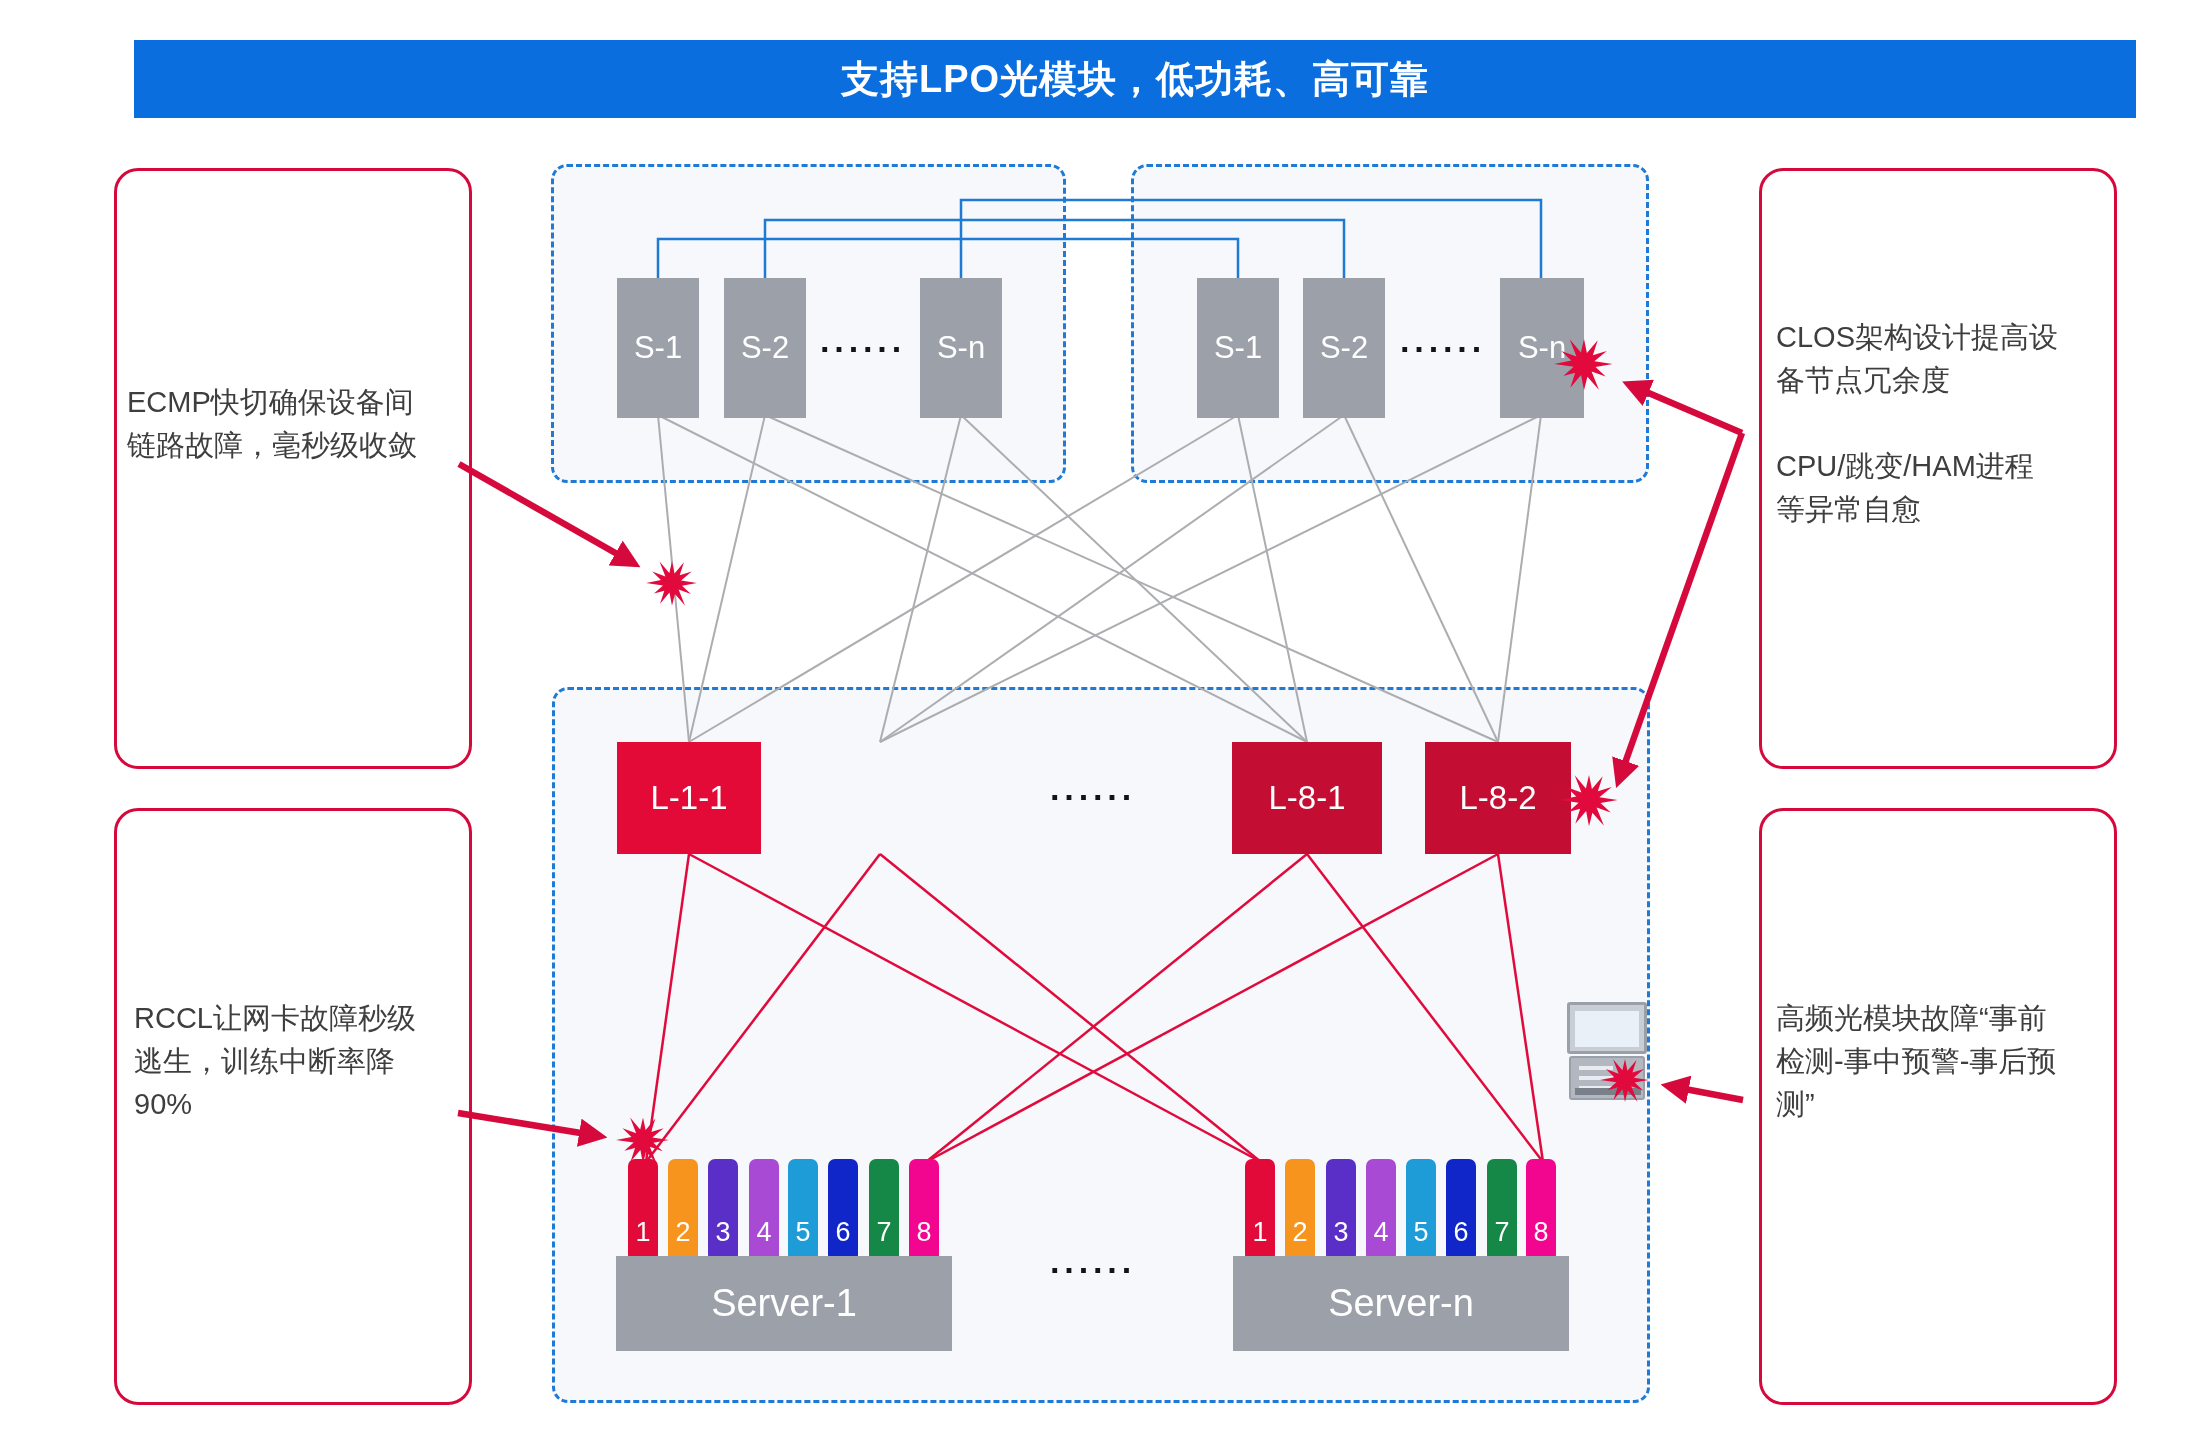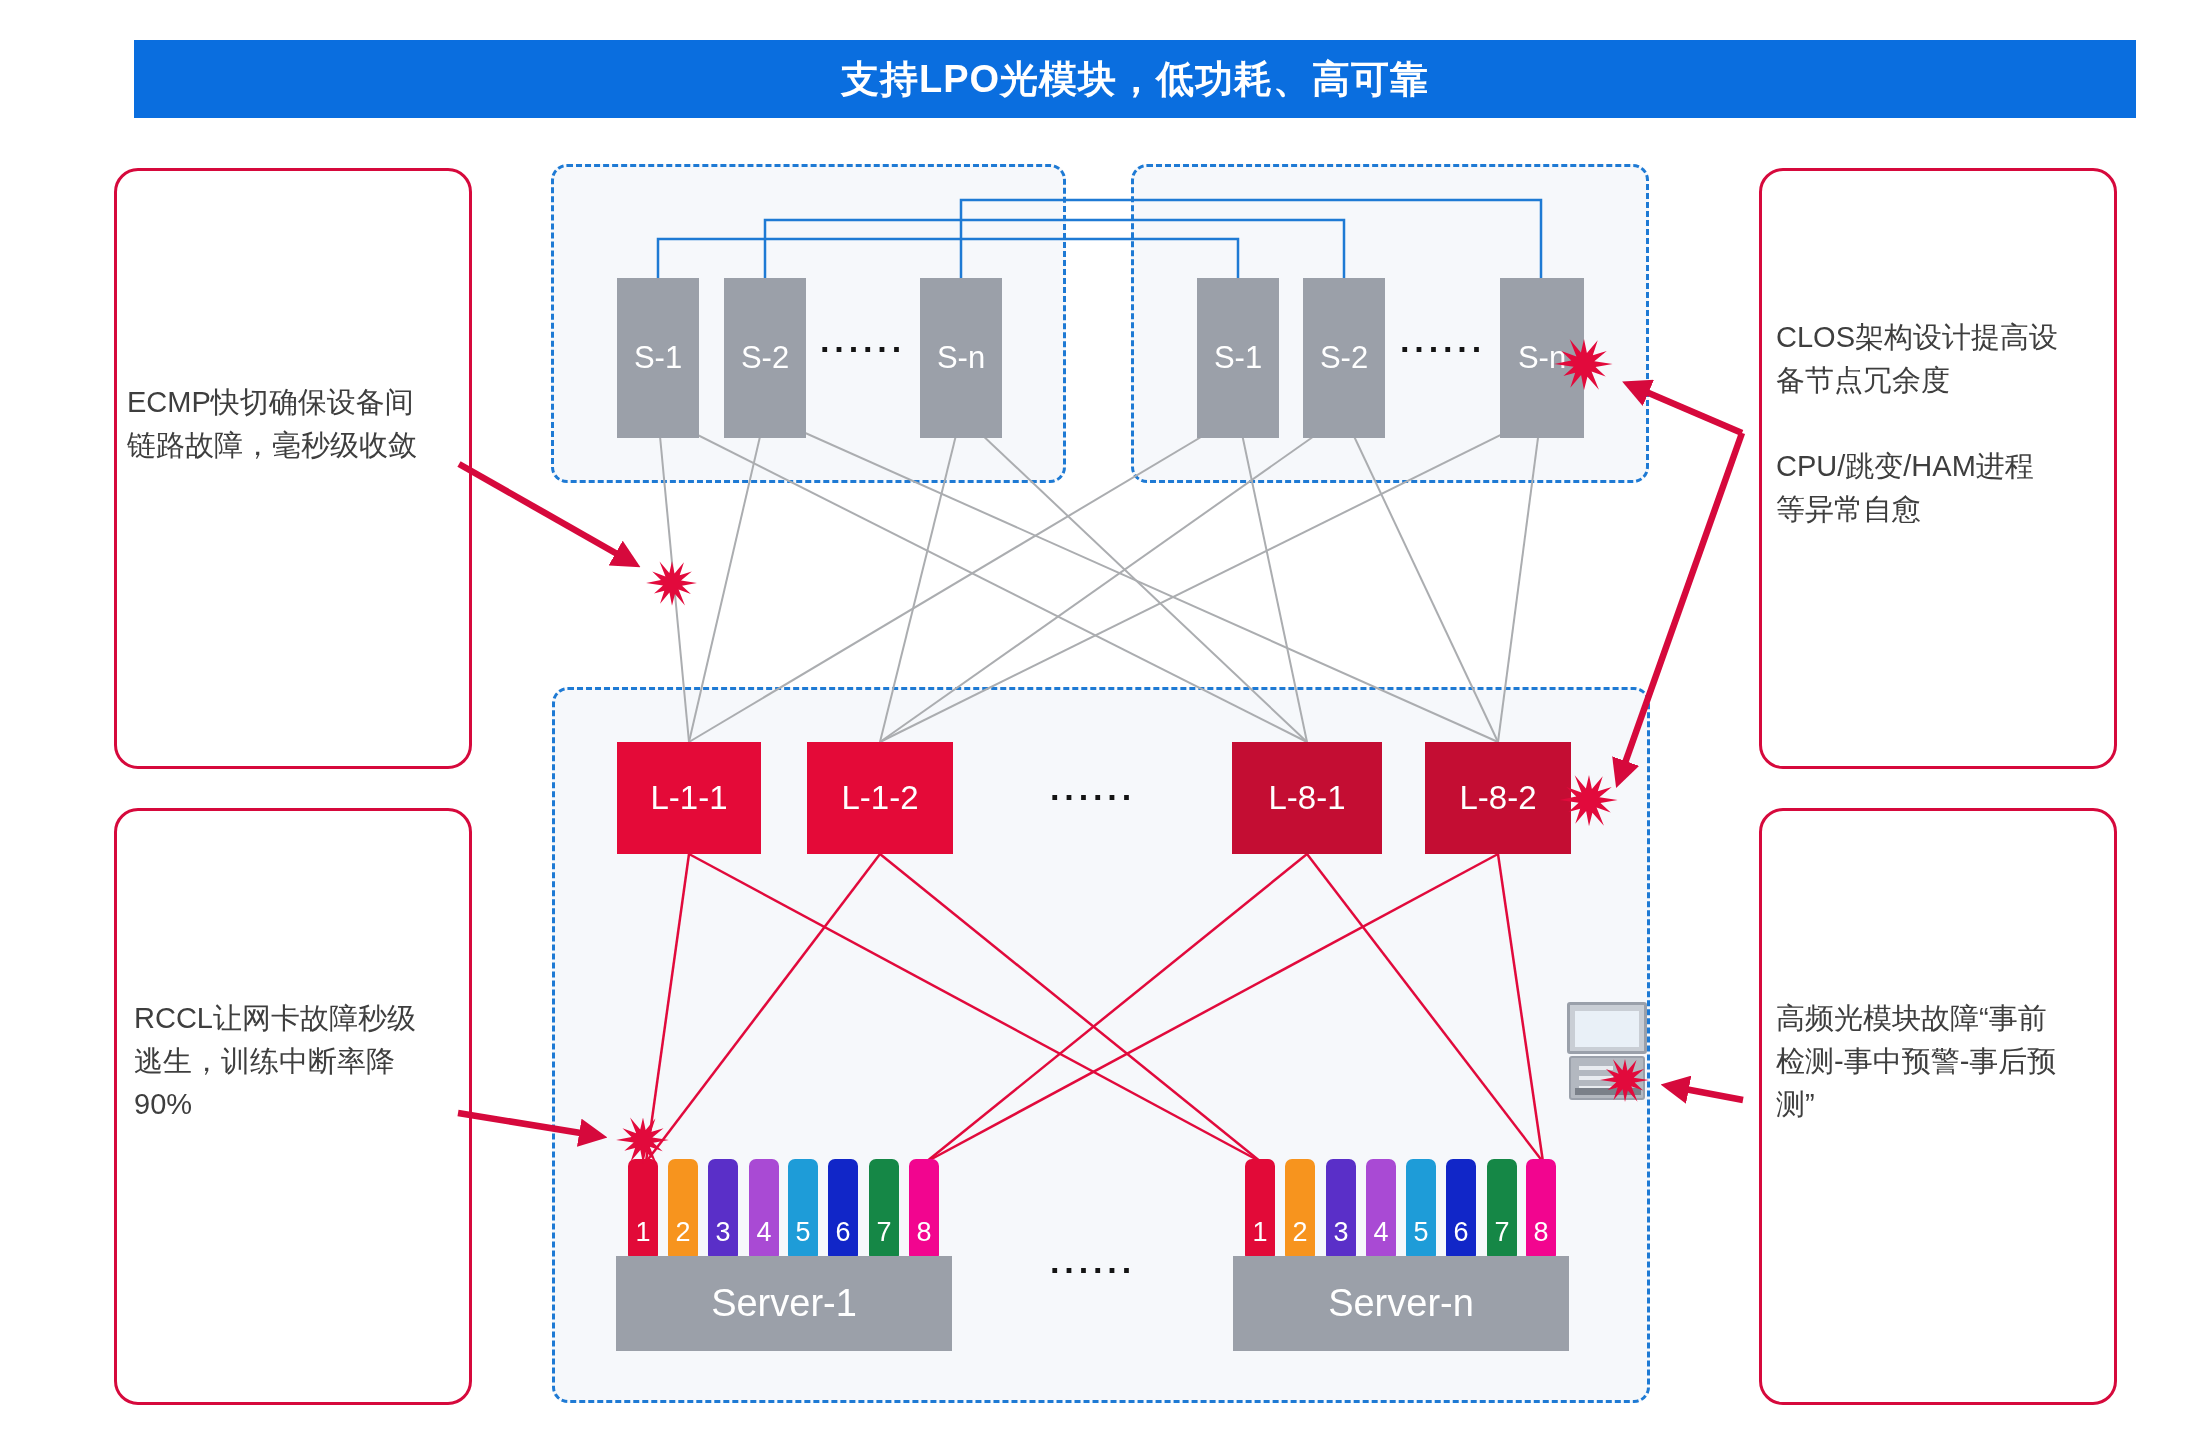--- a/index.html
+++ b/index.html
@@ -37,21 +37,21 @@
   #note-ecmp    { left:98px;   top:168px; height:601px;padding-left:10px; }
   #note-rccl    { left:98px;   top:808px; height:597px; }
   #note-clos    { left:1743px; top:168px; height:601px; padding-left:14px; }
   #note-optical { left:1743px; top:808px; height:597px; padding-left:14px; }
 
   
   .node {
     position:absolute; display:flex; align-items:center; justify-content:center;
     color:#ffffff; box-sizing:border-box;
   }
-  .sbox    { width:82px;  height:160px; top:278px; font-size:31px; }
+  .sbox    { width:82px;  height:140px; top:278px; font-size:31px; }
   .leafbox { height:112px; top:742px; font-size:33px; }
   .server  { height:95px;  top:1256px; font-size:38px; }
 
   .port { position:absolute; width:30px; height:103px; top:1159px; border-radius:7px; }
   .port span {
     position:absolute; bottom:14px; left:0; width:100%;
     text-align:center; color:#fff; font-size:27px;
   }
 
   .dots {
@@ -162,23 +162,20 @@
   <div class="node sbox" style="left: 1303px; background: rgb(155, 160, 169);">
       <span>S-2</span>
     </div>
   <div class="node sbox" style="left: 1500px; width: 84px; background: rgb(155, 160, 169);">
       <span>S-n</span>
     </div>
   <div class="dots" style="left:1443px; top:349px">······</div>
 
   <div class="node leafbox" style="left: 617px; width: 144px; background: rgb(228, 10, 56);">
       <span>L-1-1</span>
-    </div>
-  <div class="node leafbox" style="left: 807px; width: 146px; background: rgb(228, 10, 56);">
-      <span>L-1-2</span>
     </div>
   <div class="node leafbox" style="left: 1232px; width: 150px; background: rgb(196, 13, 51);">
       <span>L-8-1</span>
     </div>
   <div class="node leafbox" style="left: 1425px; width: 146px; background: rgb(196, 13, 51);">
       <span>L-8-2</span>
     </div>
   <div class="dots" style="left:1093px; top:797px">······</div>
 
   <div class="port" style="left: 628px; background: rgb(226, 10, 56);">

